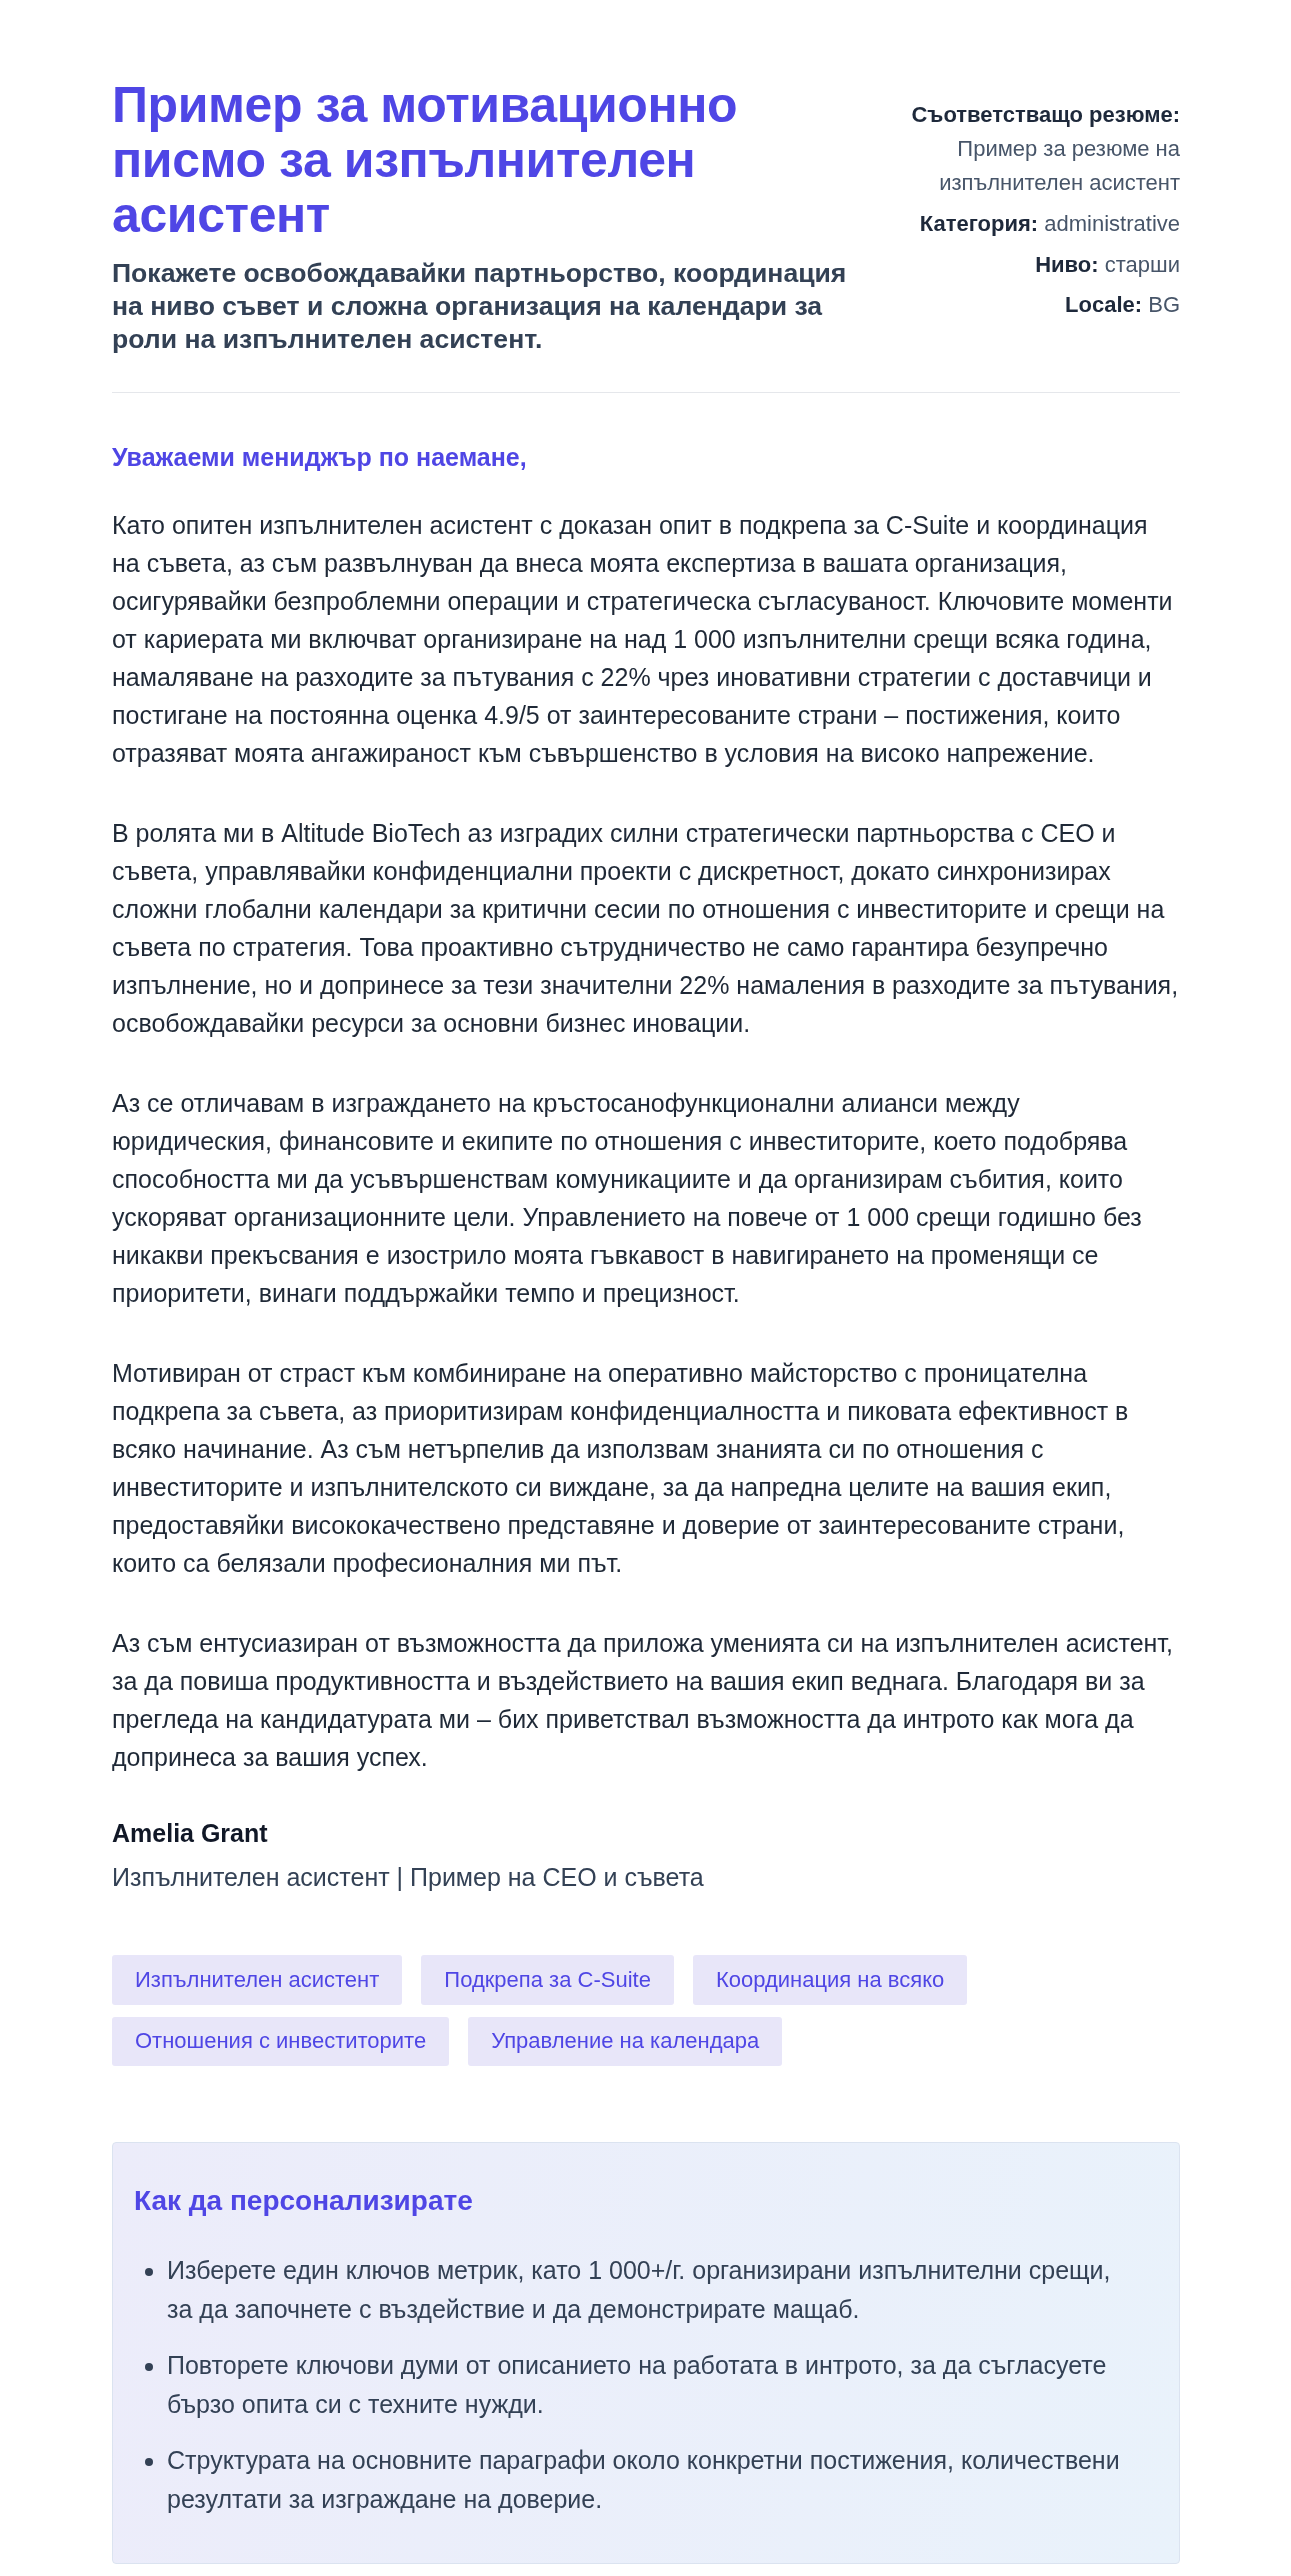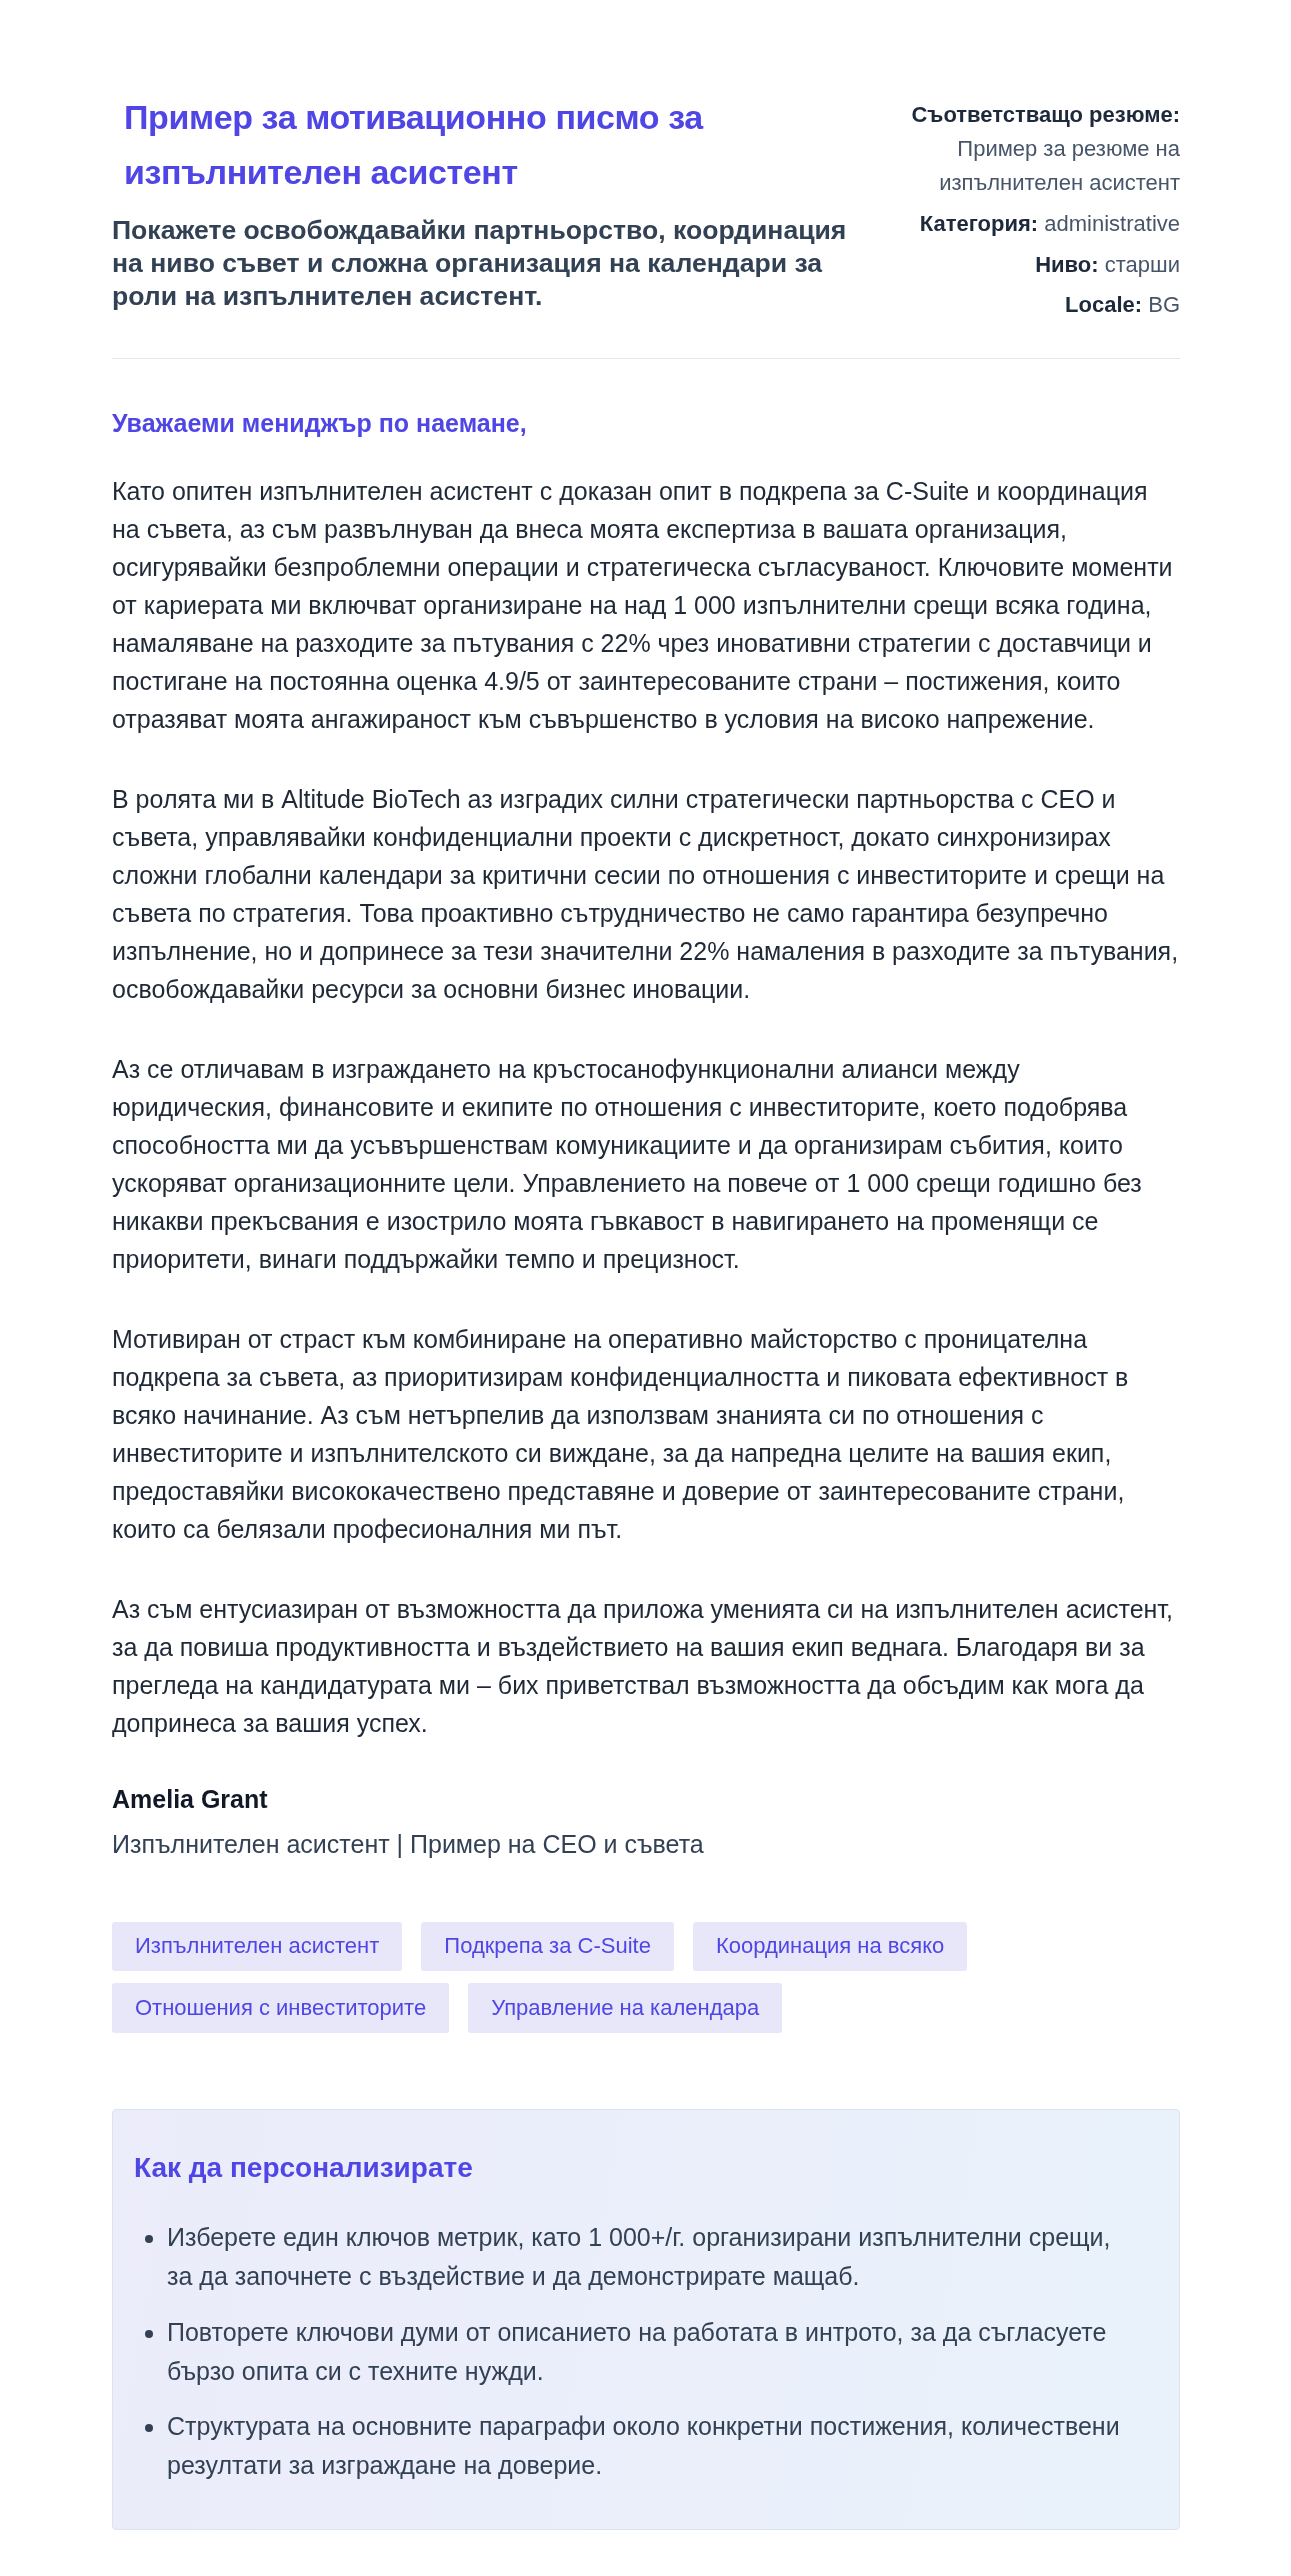--- a/index.html
+++ b/index.html
@@ -32,22 +32,22 @@
     display:flex;
     align-items:flex-start;
     justify-content:space-between;
     gap:30px;
   }
   .header-left{
     width:752px;
     flex:0 0 auto;
   }
   .page-title{
-    margin:12px;
-    font-size:34px;
+    margin:0;
+    font-size:50px;
     line-height:55px;
     font-weight:700;
     letter-spacing:-0.4px;
     color:var(--accent);
   }
   .page-subtitle{
     margin:13.7px 0 0 0;
     font-size:26.6px;
     line-height:33px;
     font-weight:700;
@@ -177,21 +177,21 @@
   </header>
 
   <hr class="divider">
 
   <section class="letter">
     <p class="greeting">Уважаеми мениджър по наемане,</p>
     <p class="para">Като опитен изпълнителен асистент с доказан опит в подкрепа за C-Suite и координация на съвета, аз съм развълнуван да внеса моята експертиза в вашата организация, осигурявайки безпроблемни операции и стратегическа съгласуваност. Ключовите моменти от кариерата ми включват организиране на над 1&nbsp;000 изпълнителни срещи всяка година, намаляване на разходите за пътувания с 22% чрез иновативни стратегии с доставчици и постигане на постоянна оценка 4.9/5 от заинтересованите страни – постижения, които отразяват моята ангажираност към съвършенство в условия на високо напрежение.</p>
     <p class="para">В ролята ми в Altitude BioTech аз изградих силни стратегически партньорства с CEO и съвета, управлявайки конфиденциални проекти с дискретност, докато синхронизирах сложни глобални календари за критични сесии по отношения с инвеститорите и срещи на съвета по стратегия. Това проактивно сътрудничество не само гарантира безупречно изпълнение, но и допринесе за тези значителни 22% намаления в разходите за пътувания, освобождавайки ресурси за основни бизнес иновации.</p>
     <p class="para">Аз се отличавам в изграждането на кръстосанофункционални алианси между юридическия, финансовите и екипите по отношения с инвеститорите, което подобрява способността ми да усъвършенствам комуникациите и да организирам събития, които ускоряват организационните цели. Управлението на повече от 1&nbsp;000 срещи годишно без никакви прекъсвания е изострило моята гъвкавост в навигирането на променящи се приоритети, винаги поддържайки темпо и прецизност.</p>
     <p class="para">Мотивиран от страст към комбиниране на оперативно майсторство с проницателна подкрепа за съвета, аз приоритизирам конфиденциалността и пиковата ефективност в всяко начинание. Аз съм нетърпелив да използвам знанията си по отношения с инвеститорите и изпълнителското си виждане, за да напредна целите на вашия екип, предоставяйки висококачествено представяне и доверие от заинтересованите страни, които са белязали професионалния ми път.</p>
-    <p class="para">Аз съм ентусиазиран от възможността да приложа уменията си на изпълнителен асистент, за да повиша продуктивността и въздействието на вашия екип веднага. Благодаря ви за прегледа на кандидатурата ми – бих приветствал възможността да обсъдим как мога да допринеса за вашия успех.</p>
+    <p class="para">Аз съм ентусиазиран от възможността да приложа уменията си на изпълнителен асистент, за да повиша продуктивността и въздействието на вашия екип веднага. Благодаря ви за прегледа на кандидатурата ми – бих приветствал възможността да интрото как мога да допринеса за вашия успех.</p>
     <p class="sig-name">Amelia Grant</p>
     <p class="sig-role">Изпълнителен асистент | Пример на CEO и съвета</p>
   </section>
 
   <div class="tags">
     <span class="tag">Изпълнителен асистент</span>
     <span class="tag">Подкрепа за C-Suite</span>
     <span class="tag">Координация на всяко</span>
     <span class="tag">Отношения с инвеститорите</span>
     <span class="tag">Управление на календара</span>

